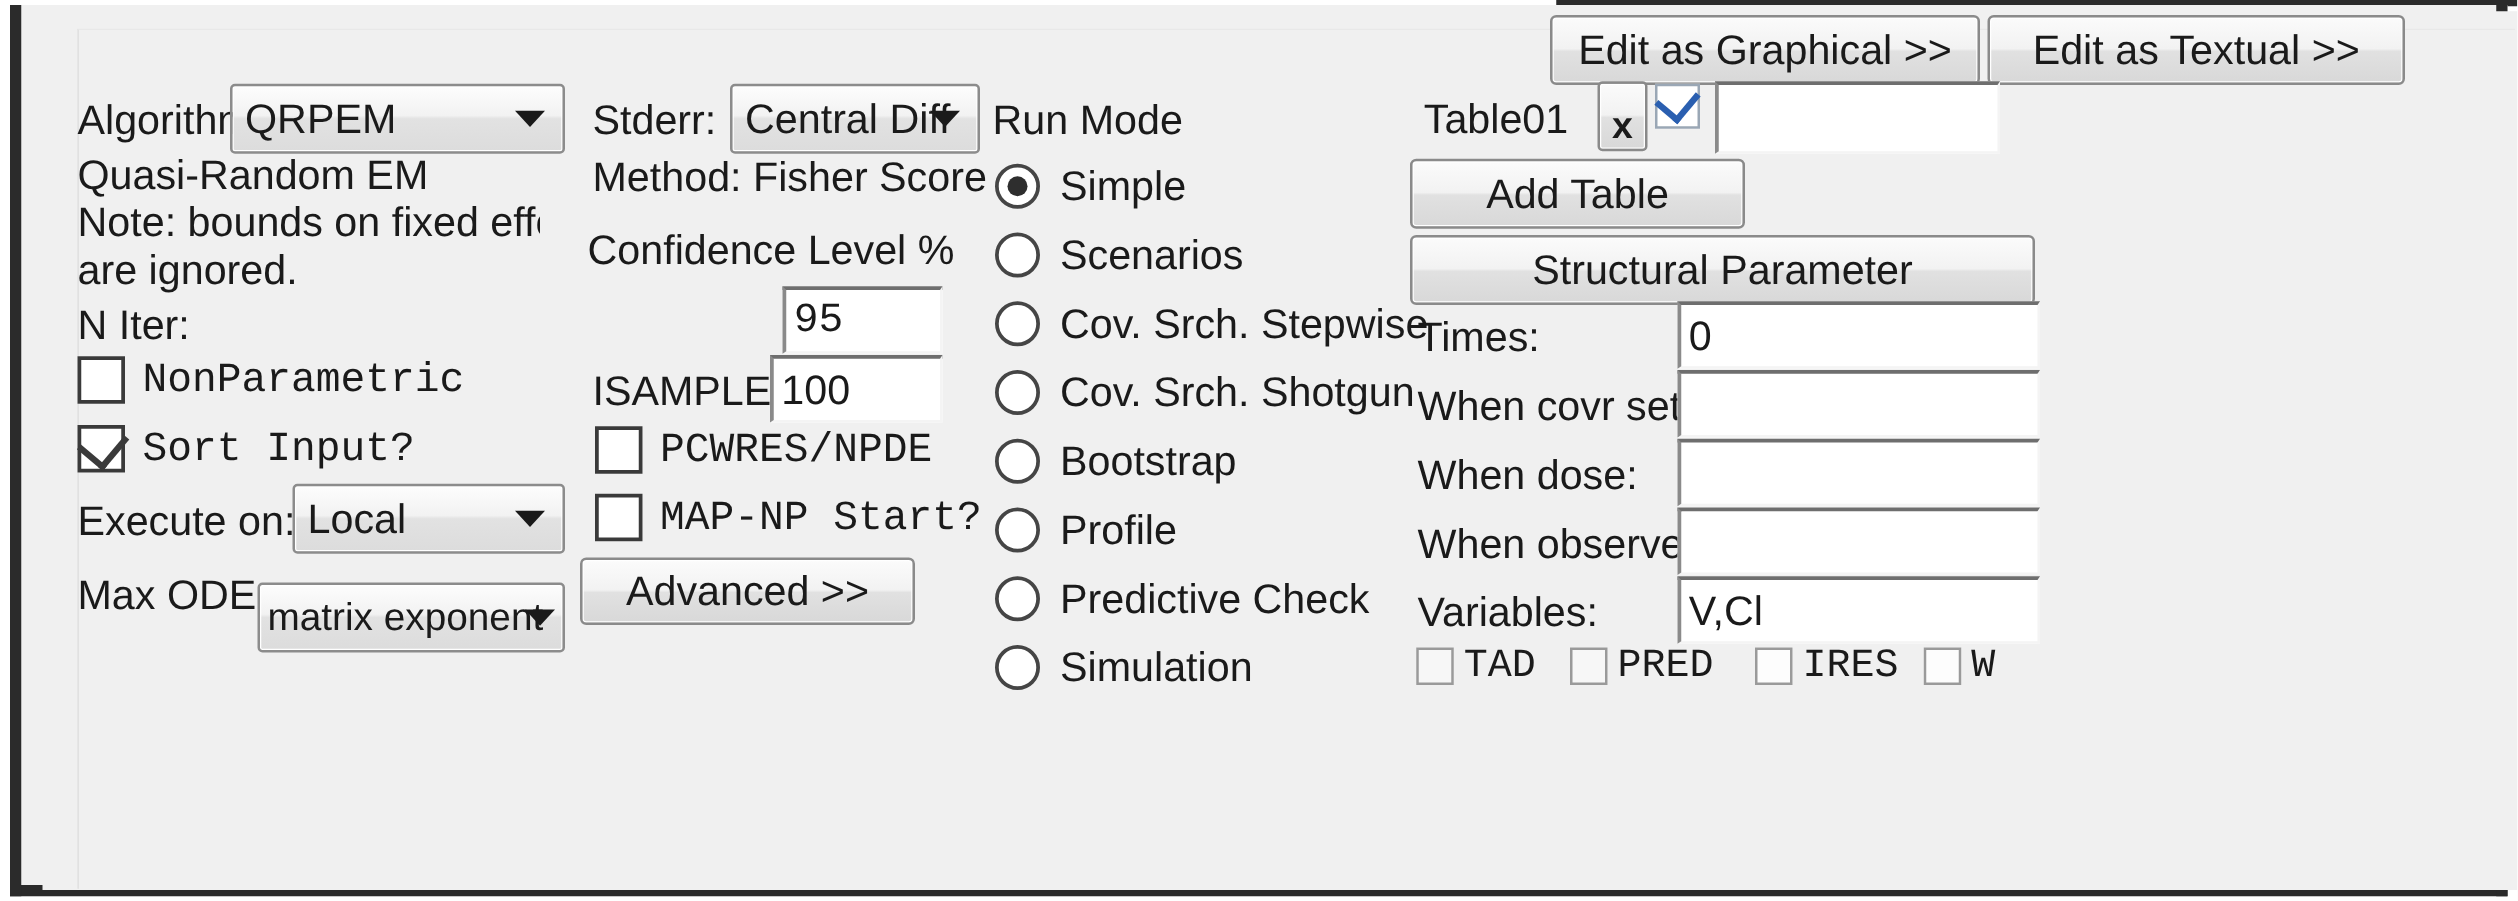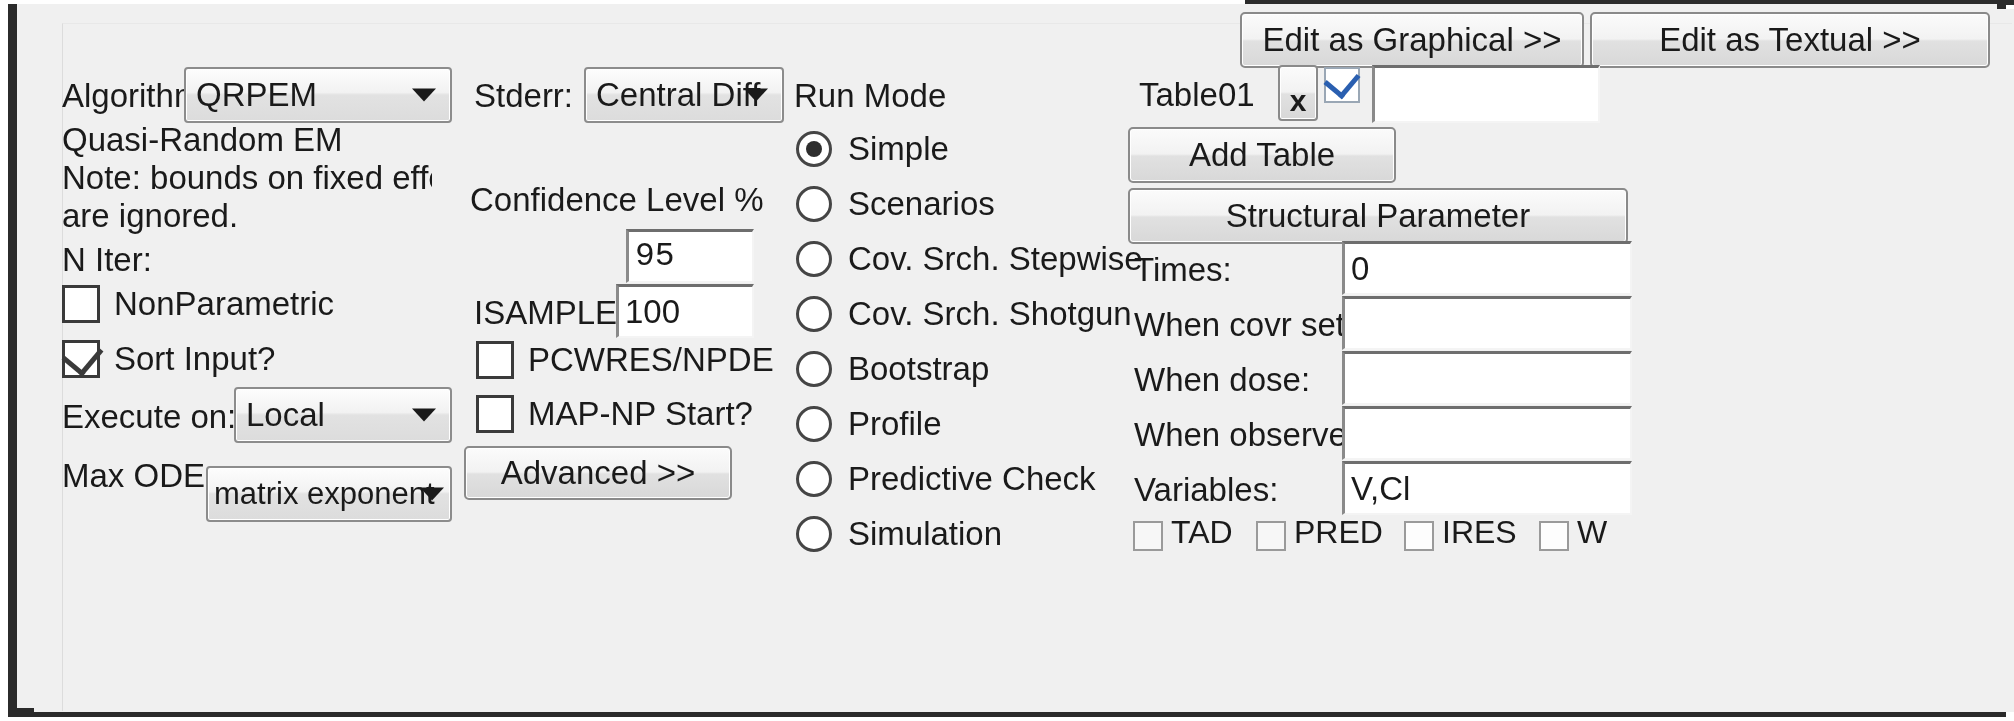--- a/index.html
+++ b/index.html
@@ -140,22 +140,23 @@
     color: #1a1a1a;
     white-space: nowrap;
     box-shadow: inset 0 0 0 1px #ffffff;
   }
   .btn.small { font-size: 30px; border-radius: 4px; }
 
   
   .cbrow {
     position: absolute;
     display: flex;
-    align-items: flex-end;
-    white-space: nowrap;
+    align-items: center;
+    white-space: nowrap;
+    font-family: Liberation Mono, monospace;
   }
   .cbox {
     width: 38px;
     height: 38px;
     box-sizing: border-box;
     border: 3px solid #3a3a3a;
     background: #ffffff;
     position: relative;
     flex: 0 0 auto;
   }
@@ -230,21 +231,21 @@
   <div class="top-black-right"></div>
 
   <div class="win-frame">
     <div class="panel">
 
       <div class="inner-line"></div>
 
       <div class="btn" style="left:1206px; top:3px; width:344px; height:56px;">
         <span>Edit as Graphical &gt;&gt;</span>
       </div>
-      <div class="btn" style="left:1556px; top:3px; width:400px; height:56px;">
+      <div class="btn" style="left:1556px; top:3px; width:334px; height:56px;">
         <span>Edit as Textual &gt;&gt;</span>
       </div>
 
       <div class="lbl" style="left:28px; top:68px;">Algorithm:</div>
 
       <div class="combo" style="left:150px; top:58px; width:268px; height:56px;">
         <span>QRPEM</span>
         <span class="caret"></span>
       </div>
 
@@ -277,20 +278,21 @@
         <span style="font-size:31px;">matrix exponent</span>
         <span class="caret"></span>
       </div>
 
       <div class="lbl" style="left:440px; top:68px;">Stderr:</div>
       <div class="combo" style="left:550px; top:58px; width:200px; height:56px;">
         <span>Central Diff</span>
         <span class="caret"></span>
       </div>
 
+      <div class="lbl" style="left:440px; top:114px;">Method:  Fisher Score</div>
 
       <div class="lbl" style="left:436px; top:172px;">Confidence Level %</div>
       <div class="field" style="left:592px; top:220px; width:128px; height:54px;font-family:Liberation Mono, monospace;">
         <span>95</span>
       </div>
 
       <div class="lbl" style="left:440px; top:285px;">ISAMPLE:</div>
       <div class="field" style="left:582px; top:275px; width:138px; height:54px;">
         <span>100</span>
       </div>

